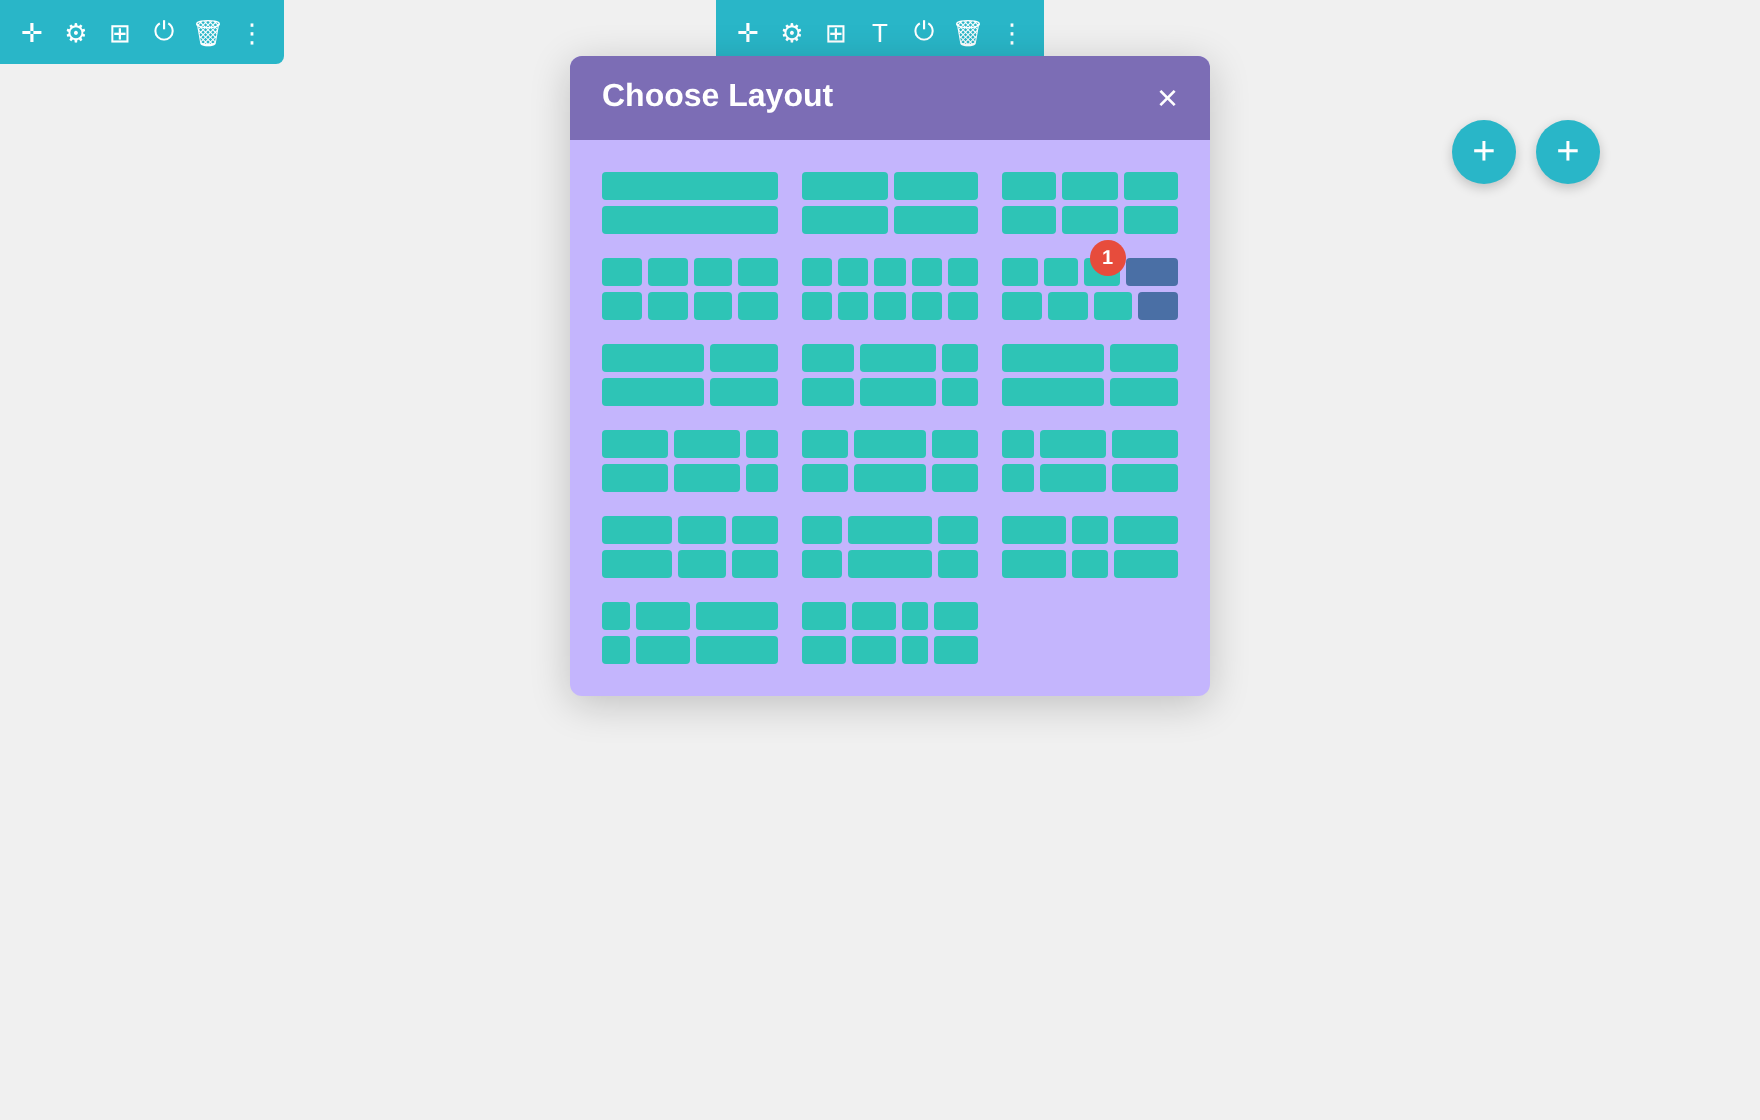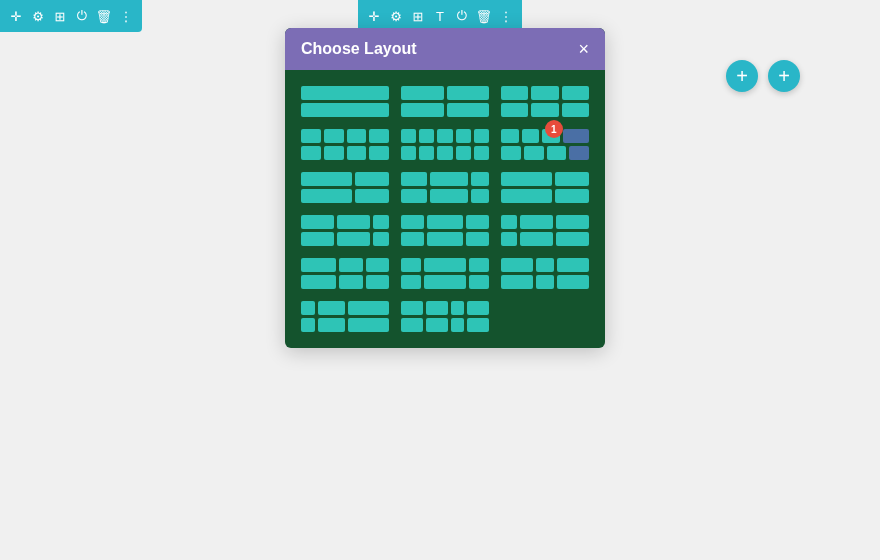--- a/index.html
+++ b/index.html
@@ -75,21 +75,21 @@
       justify-content: center;
       box-shadow: 0 2px 6px rgba(0,0,0,0.2);
     }
 
     
     .modal-overlay {
       position: absolute;
       top: 28px;
       left: 285px;
       width: 320px;
-      background: #14532d;
+      background: #c4b5fd;
       border-radius: 6px;
       box-shadow: 0 4px 20px rgba(0,0,0,0.2);
       padding: 0;
       overflow: hidden;
     }
 
     .modal-header {
       background: #7c6db5;
       padding: 12px 16px;
       display: flex;

